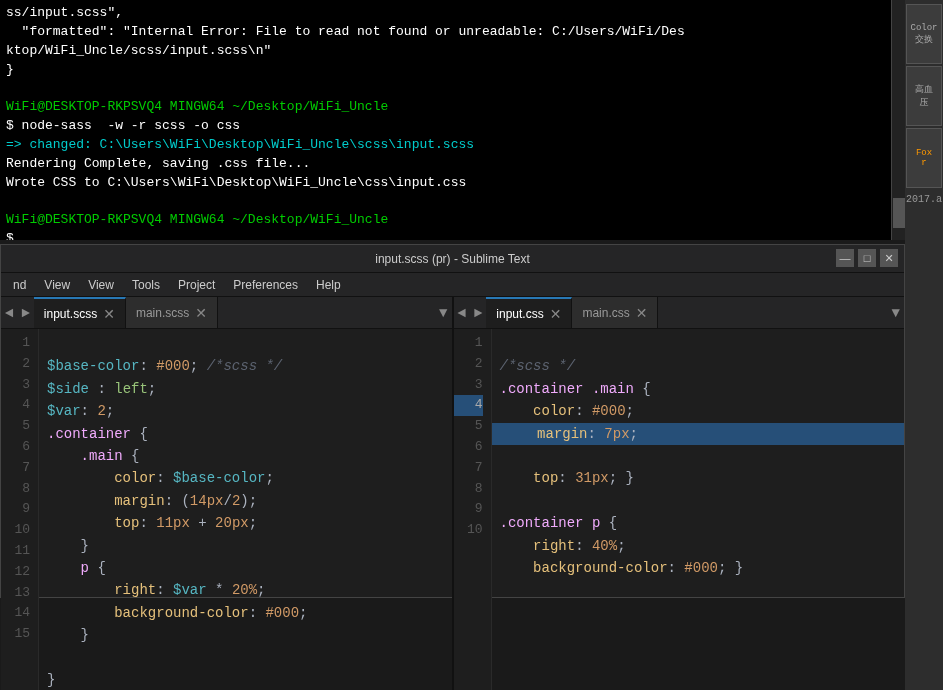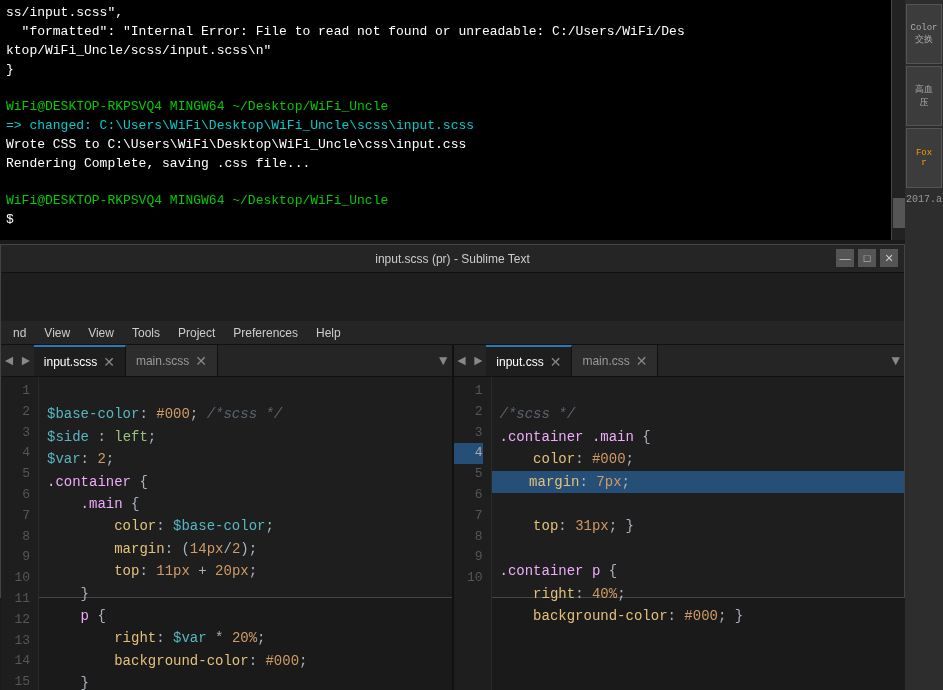--- a/index.html
+++ b/index.html
@@ -116,21 +116,20 @@
 
     
     #menu-bar {
       height: 24px;
       background: #252526;
       display: flex;
       align-items: center;
       padding: 0 4px;
       border-bottom: 1px solid #111;
       gap: 2px;
-      margin-top: 48px;
     }
     .menu-item {
       color: #ccc;
       font-size: 12px;
       font-family: Arial, sans-serif;
       padding: 2px 8px;
       cursor: pointer;
     }
 
     
@@ -243,24 +242,27 @@
 <div id="terminal">
   <div class="white">ss/input.scss",</div>
   <div class="white">&nbsp;&nbsp;"formatted": "Internal Error: File to read not found or unreadable: C:/Users/WiFi/Des</div>
   <div class="white">ktop/WiFi_Uncle/scss/input.scss\n"</div>
   <div class="white">}</div>
   <div>&nbsp;</div>
   <div>
     <span class="green">WiFi@DESKTOP-RKPSVQ4 MINGW64 ~/Desktop/WiFi_Uncle</span>
   </div>
   <div>
+    <span class="white">$ node-sass &nbsp;-w -r scss -o css</span>
+  </div>
+  <div>
     <span class="cyan">=&gt; changed: C:\Users\WiFi\Desktop\WiFi_Uncle\scss\input.scss</span>
   </div>
+  <div class="white">Rendering Complete, saving .css file...</div>
   <div class="white">Wrote CSS to C:\Users\WiFi\Desktop\WiFi_Uncle\css\input.css</div>
-  <div class="white">Rendering Complete, saving .css file...</div>
   <div>&nbsp;</div>
   <div>
     <span class="green">WiFi@DESKTOP-RKPSVQ4 MINGW64 ~/Desktop/WiFi_Uncle</span>
   </div>
   <div>
     <span class="white">$ </span>
   </div>
 </div>
 
 <div id="terminal-scrollbar">
@@ -373,21 +375,21 @@
             <div>6</div>
             <div>7</div>
             <div>8</div>
             <div>9</div>
             <div>10</div>
         </div>
         <div class="code-content">
 <span class="s-comment">/*scss */</span>
 <span class="s-sel">.container .main</span> <span class="s-punct">{</span>
     <span class="s-prop">color</span><span class="s-punct">:</span> <span class="s-num">#000</span><span class="s-punct">;</span>
-<span style="background:#264f78;display:block;margin-left:-8px;padding-left:4px;">    <span class="s-prop">margin</span><span class="s-punct">:</span> <span class="s-num">7px</span><span class="s-punct">;</span></span>
+<span style="background:#264f78;display:block;margin-left:-8px;padding-left:12px;">    <span class="s-prop">margin</span><span class="s-punct">:</span> <span class="s-num">7px</span><span class="s-punct">;</span></span>
     <span class="s-prop">top</span><span class="s-punct">:</span> <span class="s-num">31px</span><span class="s-punct">; }</span>
 
 <span class="s-sel">.container p</span> <span class="s-punct">{</span>
     <span class="s-prop">right</span><span class="s-punct">:</span> <span class="s-num">40%</span><span class="s-punct">;</span>
     <span class="s-prop">background-color</span><span class="s-punct">:</span> <span class="s-num">#000</span><span class="s-punct">; }</span>
 </div>
       </div>
     </div>
   </div>
 </div>

